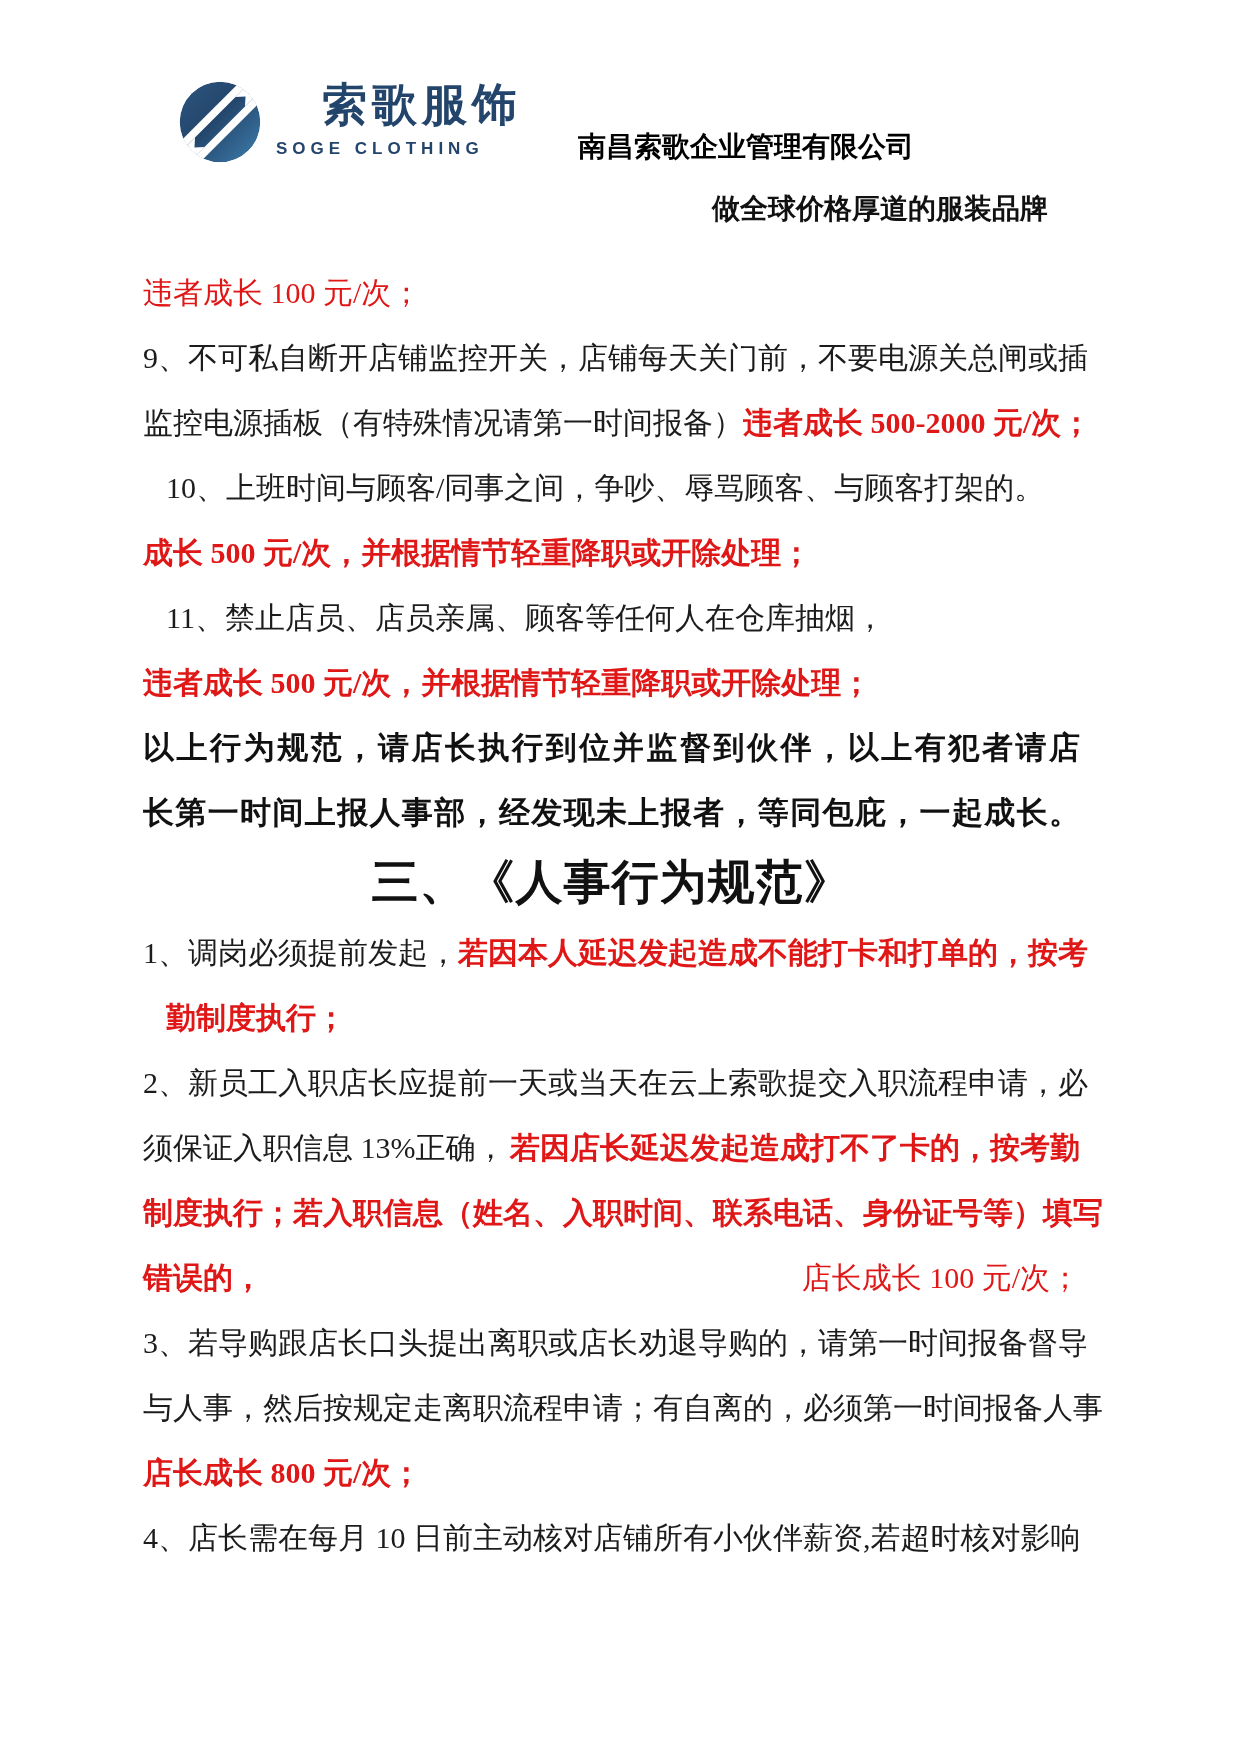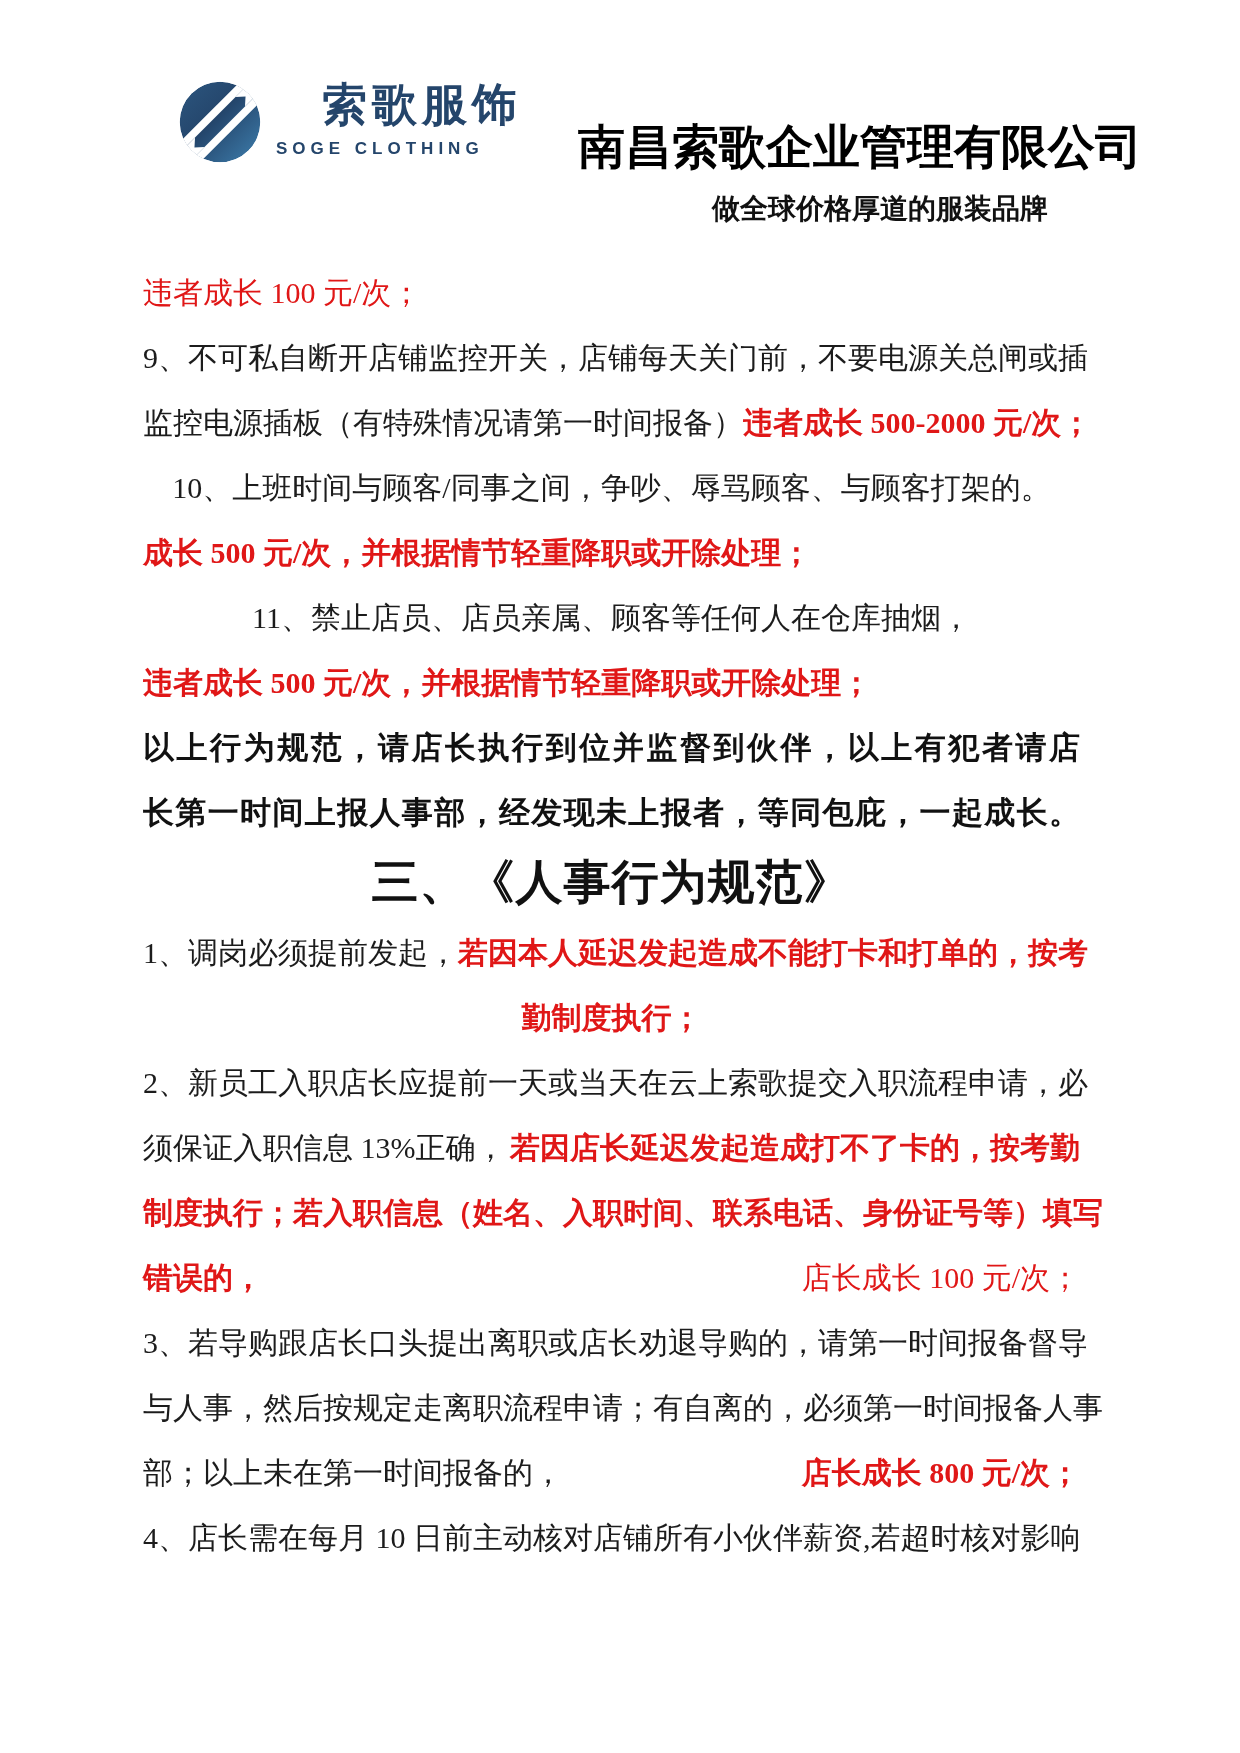--- a/index.html
+++ b/index.html
@@ -23,36 +23,36 @@
   }
   .logo-en{
     font-family:"Liberation Sans","DejaVu Sans",sans-serif;
     font-weight:700;font-size:17px;line-height:22px;letter-spacing:5px;
     color:var(--navy);margin-top:8px;
   }
   
   .company-title{
     position:absolute;left:578px;top:122px;
     font-family:"Liberation Sans","DejaVu Sans",sans-serif;
-    font-weight:700;font-size:47px;line-height:50px;color:#000;
+    font-weight:700;font-size:28px;line-height:50px;color:#000;
     white-space:nowrap;
   }
   .company-slogan{
     position:absolute;left:712px;top:192px;
     font-weight:600;font-size:28px;line-height:34px;color:#111;
     white-space:nowrap;
     text-align:right;
   }
   
   .doc-body{position:absolute;left:143px;top:260px;width:937px;}
   .line{
     height:65px;line-height:65px;font-size:30px;
     white-space:nowrap;color:#1c1c1c;
   }
-  .line.left{text-align:center;}
+  .line.left{text-align:left;margin-left:23px;}
   .line.right{text-align:left;}
   .line.full{text-align:justify;text-align-last:justify;}
   .line.between{display:flex;justify-content:space-between;align-items:baseline;}
   .line.boldpara{font-weight:700;font-size:31px;}
   .line.title{
     height:75px;line-height:75px;
     font-weight:700;font-size:47px;text-align:center;text-align-last:center;
     color:#000;letter-spacing:1px;
   }
   .seg.black{color:#1c1c1c;}
@@ -128,20 +128,19 @@
         <span class="seg redbold">若因店长延迟发起造成打不了卡的，按考勤</span>
       </div>
       <div class="line full"><span class="seg redbold">制度执行；若入职信息（姓名、入职时间、联系电话、身份证号等）填写</span></div>
       <div class="line between">
         <span class="seg redbold">错误的，</span>
         <span class="seg red">店长成长 100 元/次；</span>
       </div>
       <div class="line full"><span class="seg black">3、若导购跟店长口头提出离职或店长劝退导购的，请第一时间报备督导</span></div>
       <div class="line full"><span class="seg black">与人事，然后按规定走离职流程申请；有自离的，必须第一时间报备人事</span></div>
       <div class="line between">
-        <span class="seg black">部；以上未在第一时间报备的，</span>
         <span class="seg redbold">店长成长 800 元/次；</span>
       </div>
       <div class="line full"><span class="seg black">4、店长需在每月 10 日前主动核对店铺所有小伙伴薪资,若超时核对影响</span></div>
     </div>
 
 
 </div>
 
 </body></html>

